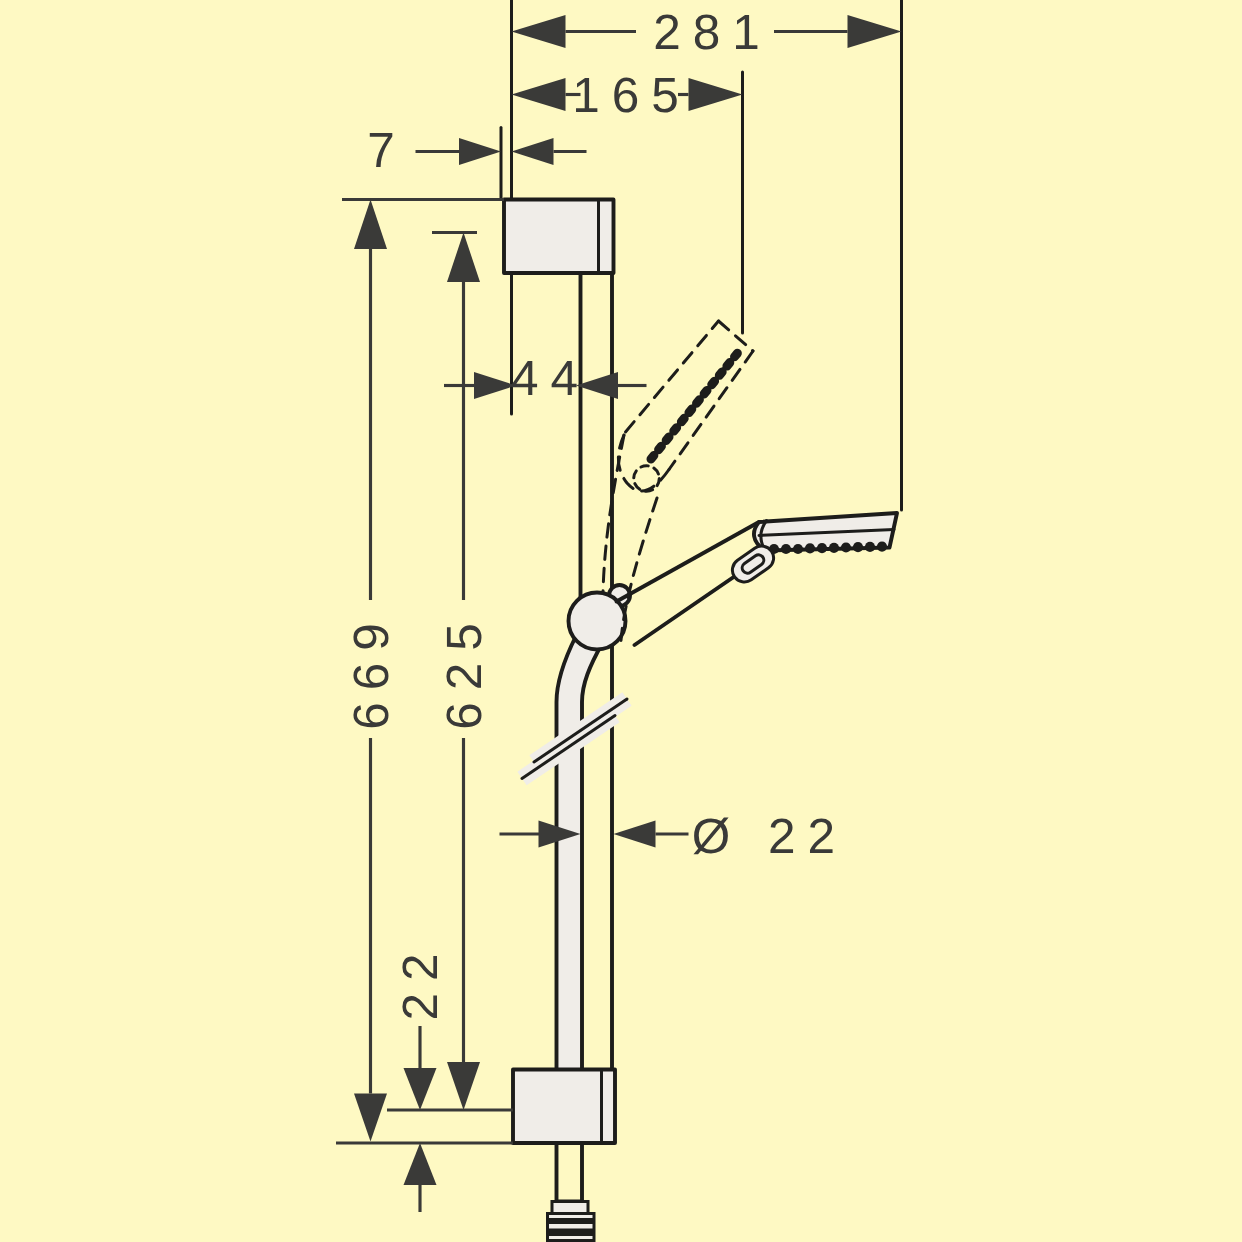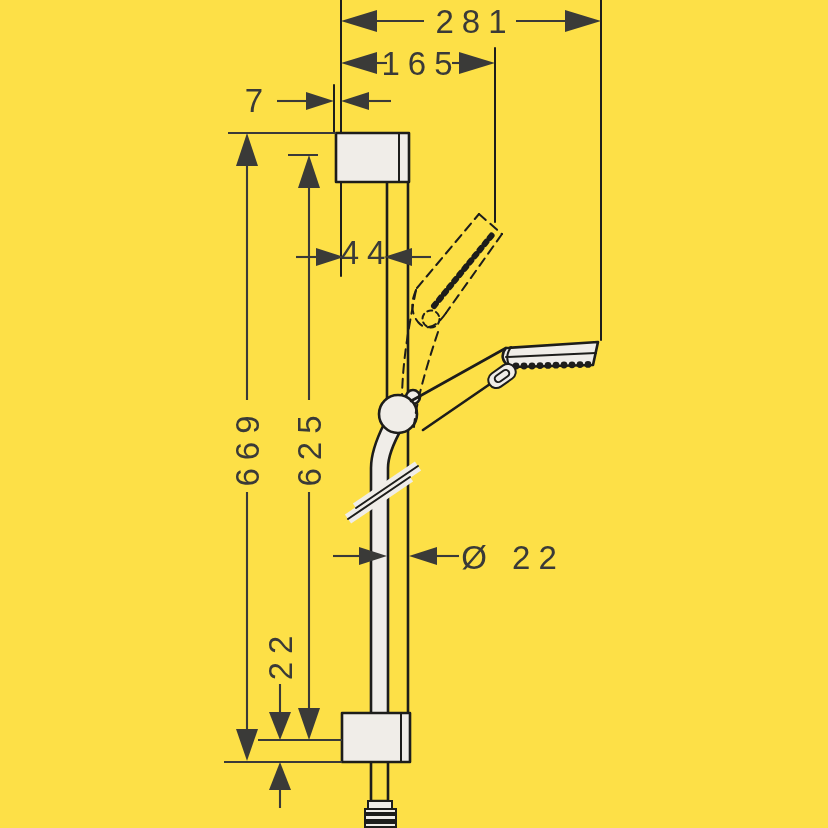--- a/index.html
+++ b/index.html
@@ -2,21 +2,21 @@
 <html><head>
 <meta charset="utf-8">
 <style>
   html,body{margin:0;padding:0;}
   body{
     width:828px;height:828px;
     background:#f0ede8;
     font-family:"Liberation Sans", sans-serif;
     overflow:hidden;
   }
-  .stage{position:relative;width:828px;height:828px;background:#fde047;text-align:center;}
+  .stage{position:relative;width:828px;height:828px;background:#fef9c3;text-align:center;}
   svg{display:block;}
   
   .draw{stroke:#1d1d1b;stroke-width:2.6;fill:none;stroke-linecap:round;stroke-linejoin:round;}
   .draw-thin{stroke:#1d1d1b;stroke-width:2;fill:none;stroke-linecap:round;}
   .bgfill{fill:#f0ede8;}
   .dash{stroke-dasharray:9 6;}
   .dash-dense{stroke-dasharray:3 5;stroke-width:6;}
   
   .dim{stroke:#3a3a38;stroke-width:2.1;fill:none;stroke-linecap:butt;}
   .ext{stroke:#3a3a38;stroke-width:2;fill:none;}

